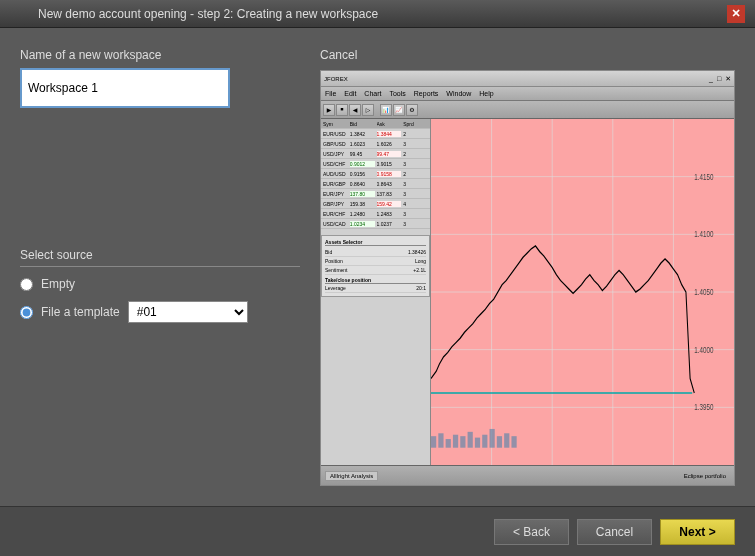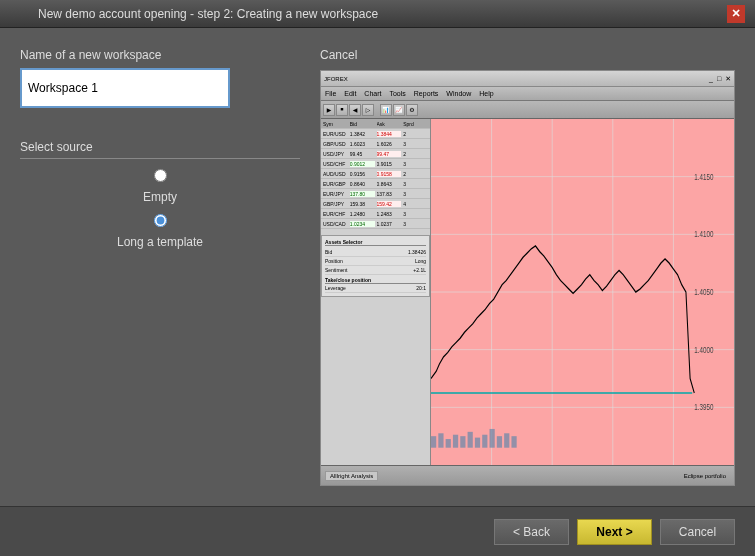--- a/index.html
+++ b/index.html
@@ -54,21 +54,21 @@
       display: flex;
       flex: 1;
       padding: 20px;
       gap: 20px;
     }
 
     .left-panel {
       width: 280px;
       display: flex;
       flex-direction: column;
-      gap: 12px;
+      gap: 0;
     }
 
     .field-group {
       margin-bottom: 20px;
     }
 
     .field-label {
       color: #ddd;
       font-size: 12px;
       margin-bottom: 6px;
@@ -80,39 +80,39 @@
       padding: 11px 6px;
       border: 2px solid #6699cc;
       background: white;
       color: #000;
       font-size: 12px;
       outline: none;
       selection: highlight;
     }
 
     .select-source-group {
+      margin-top: 120px;
     }
 
     .select-source-label {
       color: #ddd;
       font-size: 12px;
       margin-bottom: 10px;
       display: block;
       border-bottom: 1px solid #888;
       padding-bottom: 4px;
     }
 
     .radio-option {
       display: flex;
       align-items: center;
       gap: 8px;
       margin-bottom: 10px;
       color: #ddd;
       font-size: 12px;
-      flex-direction: column;
     }
 
     .radio-option input[type="radio"] {
       margin: 0;
       cursor: pointer;
       accent-color: #4a90d9;
     }
 
     .template-row {
       display: flex;
@@ -356,21 +356,26 @@
       <div class="select-source-group">
         <span class="select-source-label">Select source</span>
 
         <div class="radio-option">
           <input type="radio" name="source" id="empty-radio" style="">
           <label for="empty-radio">Empty</label>
         </div>
 
         <div class="radio-option template-row">
           <input type="radio" name="source" id="template-radio" checked="" style="">
-          <label for="template-radio">Long a template</label>
+          <label for="template-radio">File a template</label>
+          <select class="template-select">
+            <option value="#01">#01</option>
+            <option value="#02">#02</option>
+            <option value="#03">#03</option>
+          </select>
         </div>
       </div>
 
     </div>
 
     <div class="right-panel">
       <span class="preview-label">Cancel</span>
 
       <div class="preview-container">
         <div class="preview-inner">
@@ -559,16 +564,16 @@
             
           </div>
 
         </div>
       </div>
     </div>
   </div>
 
   <div class="bottom-buttons">
     <button class="btn btn-back">&lt; Back</button>
+    <button class="btn btn-cancel">Cancel</button>
     <button class="btn btn-next">Next &gt;</button>
-    <button class="btn btn-cancel">Cancel</button>
   </div>
 </div>
 
 </body></html>

